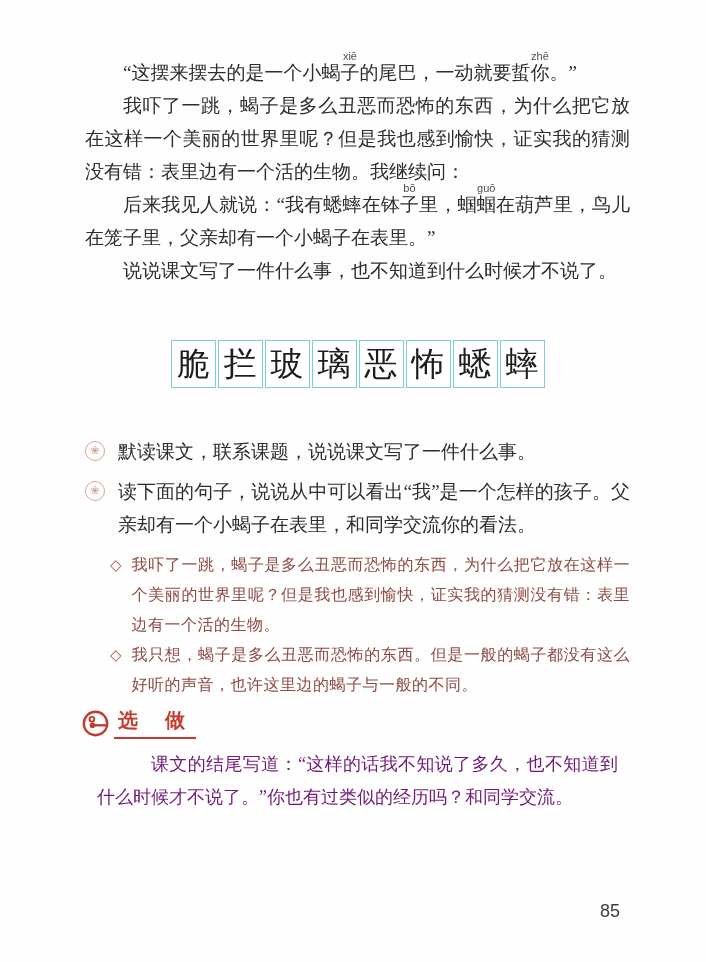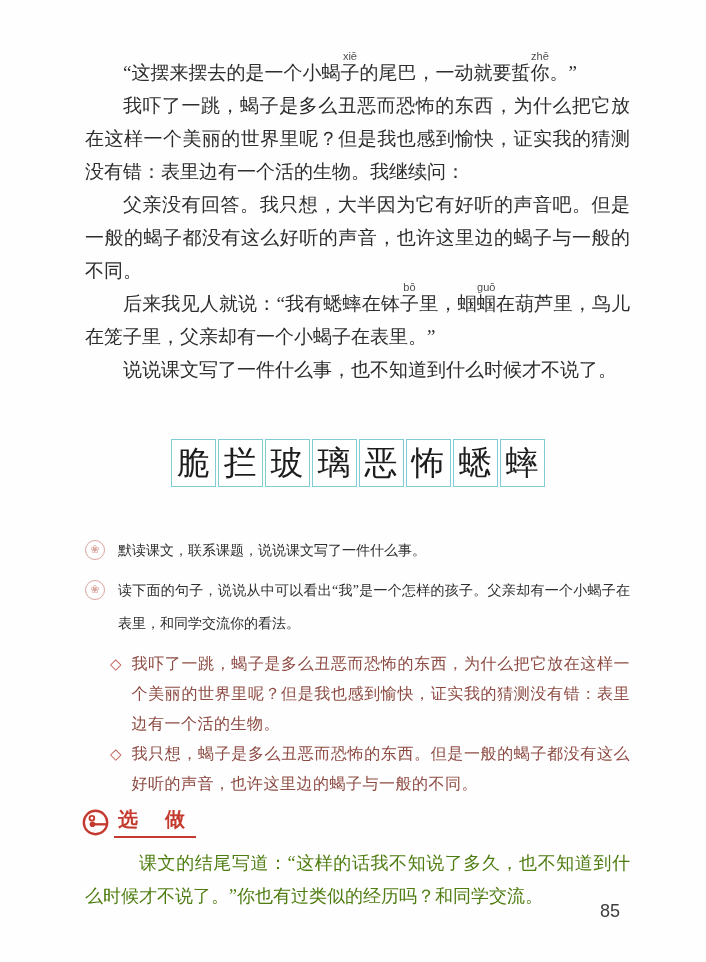--- a/index.html
+++ b/index.html
@@ -75,21 +75,21 @@
     border: 1px solid #dca49f;
     border-radius: 50%;
     color: #dca49f;
     font-size: 11px;
     line-height: 18px;
     text-align: center;
     font-family: "DejaVu Sans", sans-serif;
   }
   .extext {
     flex: 1;
-    font-size: 14px;
+    font-size: 19px;
     line-height: 33px;
     text-align: justify;
     color: #2d2d2d;
   }
   
   .quotes { margin-top: 9px; padding-left: 25px; }
   .quote {
     display: flex;
     align-items: flex-start;
     gap: 10px;
@@ -120,45 +120,44 @@
   .opt-icon { width: 27px; height: 27px; display: block; }
   .opt-label {
     font-size: 20px;
     color: #c53a2f;
     letter-spacing: 11px;
     border-bottom: 2px solid #c53a2f;
     padding: 0 0 3px 4px;
     font-weight: bold;
   }
   .opt-text {
-    margin: 9px 0 0;
+    margin: 9px 12px 0;
     font-size: 18px;
     line-height: 33px;
     text-indent: 3em;
     text-align: justify;
-    color: #4d7c0f;
+    color: #701a75;
   }
   .page-num {
     position: absolute;
     left: 600px;
     top: 901px;
     font: 18px "Liberation Sans", "DejaVu Sans", sans-serif;
     color: #3e3e3e;
   }
 </style>
 </head>
 <body>
 
 <div class="page">
   <div class="content">
 
     <div class="main-text">
         <p>“这摆来摆去的是一个小<span class="rb">蝎<i class="rt">xiē</i></span>子的尾巴，一动就要<span class="rb">蜇<i class="rt">zhē</i></span>你。”</p>
         <p>我吓了一跳，蝎子是多么丑恶而恐怖的东西，为什么把它放在这样一个美丽的世界里呢？但是我也感到愉快，证实我的猜测没有错：表里边有一个活的生物。我继续问：</p>
-        <p>父亲没有回答。我只想，大半因为它有好听的声音吧。但是一般的蝎子都没有这么好听的声音，也许这里边的蝎子与一般的不同。</p>
         <p>后来我见人就说：“我有蟋蟀在<span class="rb">钵<i class="rt">bō</i></span>子里，<span class="rb">蝈<i class="rt">guō</i></span>蝈在葫芦里，鸟儿在笼子里，父亲却有一个小蝎子在表里。”</p>
         <p>说说课文写了一件什么事，也不知道到什么时候才不说了。</p>
       </div>
 
     <div class="char-row">
         <div class="cbox">脆</div>
         <div class="cbox">拦</div>
         <div class="cbox">玻</div>
         <div class="cbox">璃</div>
         <div class="cbox">恶</div>

